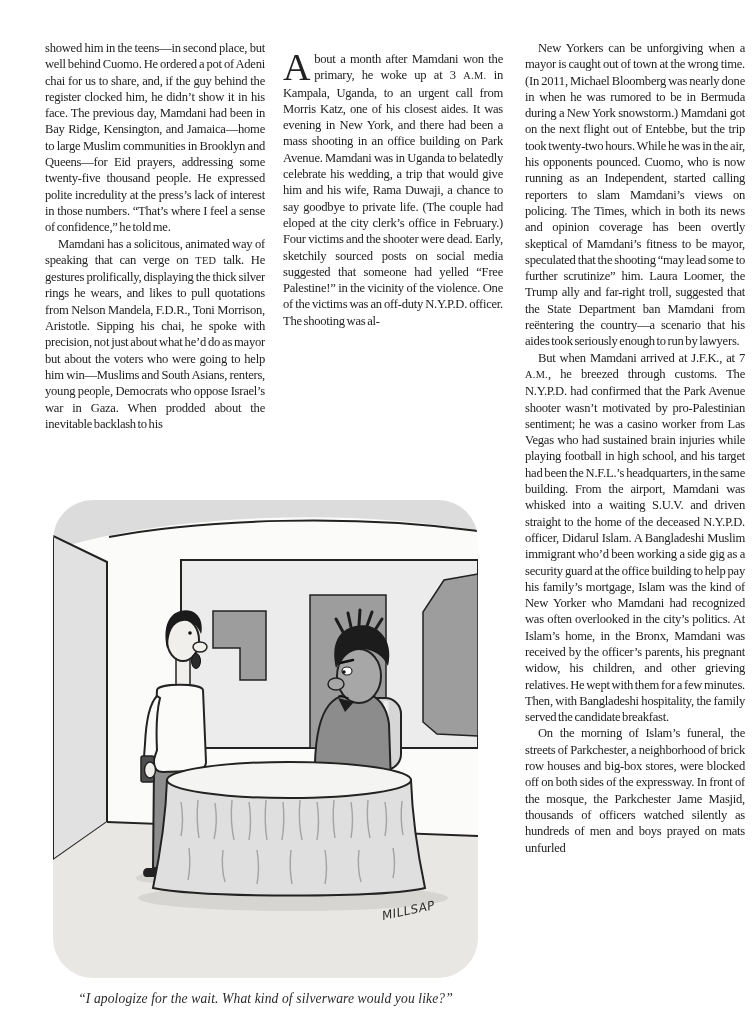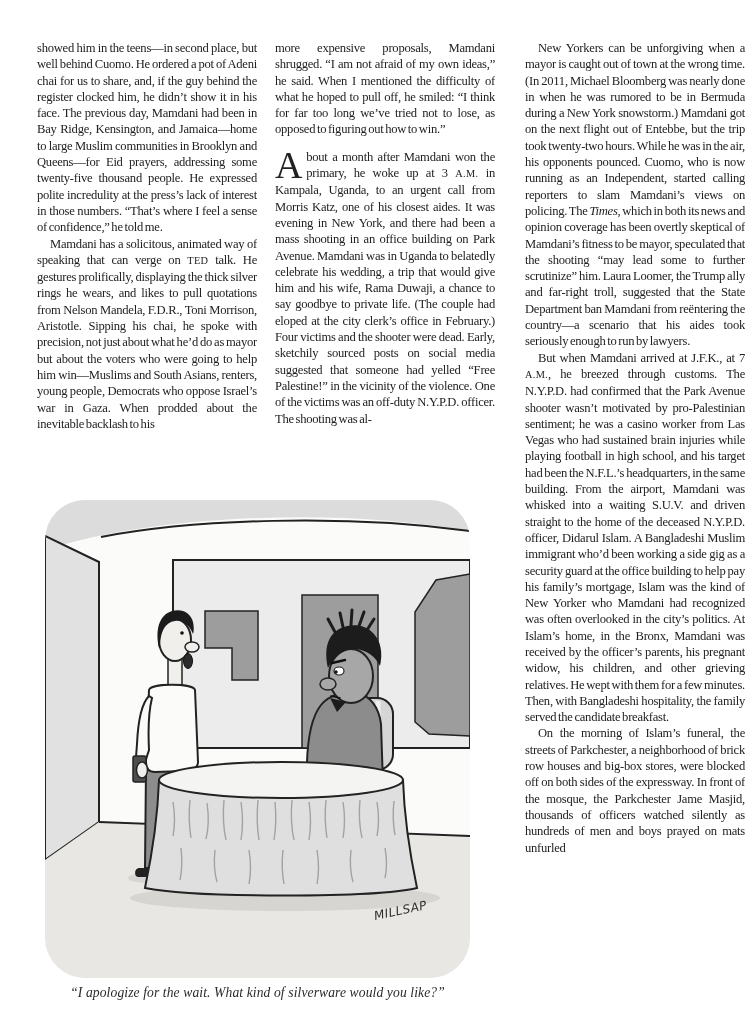--- a/index.html
+++ b/index.html
@@ -1,58 +1,57 @@
 <!DOCTYPE html>
 <html lang="en"><head>
 <meta charset="utf-8">
 <style>
   html,body { margin:0; padding:0; background:#ffffff; }
   .page {
     position:relative; width:756px; height:1032px; background:#ffffff;
     font-family:"Liberation Serif", serif; color:#222; overflow:hidden;
   }
-  .layout { position:absolute; top:40px; left:37px; display:flex; gap:30px; }
+  .layout { position:absolute; top:40px; left:45px; display:flex; gap:22px; }
   .left-region { width:458px; }
   .two-cols { display:flex; gap:18px; height:454px; overflow:hidden; }
   .col {
     width:220px; text-align:justify; font-size:12.6px; line-height:16.3px;
     letter-spacing:-0.25px; word-spacing:-1.2px;
     hyphens:auto; -webkit-hyphens:auto; overflow:hidden;
   }
   .col3 { max-height:985px; }
   p.para { margin:0; }
   p.indent { text-indent:13px; }
   p.has-drop { margin-top:11px; text-indent:0; }
   .dropcap { float:left; font-size:38px; line-height:30px; padding:1px 4px 0 0; }
   .sc { font-size:0.82em; letter-spacing:0.3px; }
-  .i { font-style:italic; }
+  .i { }
   figure.cartoon { margin:6px 0 0 8px; width:425px; }
   figcaption {
-    margin-top:3px; text-align:center; font-style:italic;
+    margin-top:9px; text-align:center; font-style:italic;
     font-size:13.6px; letter-spacing:0.1px; color:#2a2a2a;
   }
   svg text.sig {
     font-family:"DejaVu Sans", sans-serif; font-style:italic;
     font-size:12px; letter-spacing:0.5px; fill:#2d2d2d;
   }
 </style>
 </head>
 <body>
 
 <div class="page">
   <div class="layout">
 
     <div class="left-region">
       <div class="two-cols">
         <div class="col">
             <p class="para">showed him in the teens—in second place, but well behind Cuomo. He ordered a pot of Adeni chai for us to share, and, if the guy behind the register clocked him, he didn’t show it in his face. The previous day, Mamdani had been in Bay Ridge, Kensington, and Jamaica—home to large Muslim communities in Brooklyn and Queens—for Eid prayers, addressing some twenty-five thousand people. He expressed polite incredulity at the press’s lack of interest in those numbers. “That’s where I feel a sense of confidence,” he told me.</p>
             <p class="para indent">Mamdani has a solicitous, animated way of speaking that can verge on <span class="sc">TED</span> talk. He gestures prolifically, displaying the thick silver rings he wears, and likes to pull quotations from Nelson Mandela, F.D.R., Toni Morrison, Aristotle. Sipping his chai, he spoke with precision, not just about what he’d do as mayor but about the voters who were going to help him win—Muslims and South Asians, renters, young people, Democrats who oppose Israel’s war in Gaza. When prodded about the inevitable backlash to his</p>
           </div>
         <div class="col">
-            <p class="para">more expensive proposals, Mamdani shrugged. “I am not afraid of my own ideas,” he said. When I mentioned the difficulty of what he hoped to pull off, he smiled: “I think for far too long we’ve tried not to lose, as opposed to figuring out how to win.”</p>
             <p class="para has-drop"><span class="dropcap">A</span>bout a month after Mamdani won the primary, he woke up at 3 <span class="sc">A.M.</span> in Kampala, Uganda, to an urgent call from Morris Katz, one of his closest aides. It was evening in New York, and there had been a mass shooting in an office building on Park Avenue. Mamdani was in Uganda to belatedly celebrate his wedding, a trip that would give him and his wife, Rama Duwaji, a chance to say goodbye to private life. (The couple had eloped at the city clerk’s office in February.) Four victims and the shooter were dead. Early, sketchily sourced posts on social media suggested that someone had yelled “Free Palestine!” in the vicinity of the violence. One of the victims was an off-duty N.Y.P.D. officer. The shooting was al-</p>
           </div>
       </div>
 
       <figure class="cartoon">
         <svg width="425" height="478" viewBox="0 0 425 478" aria-hidden="true">
           <defs>
             <clipPath id="panelClip">
                 <rect x="0" y="0" width="425" height="478" rx="40" ry="40"></rect>
               </clipPath>

